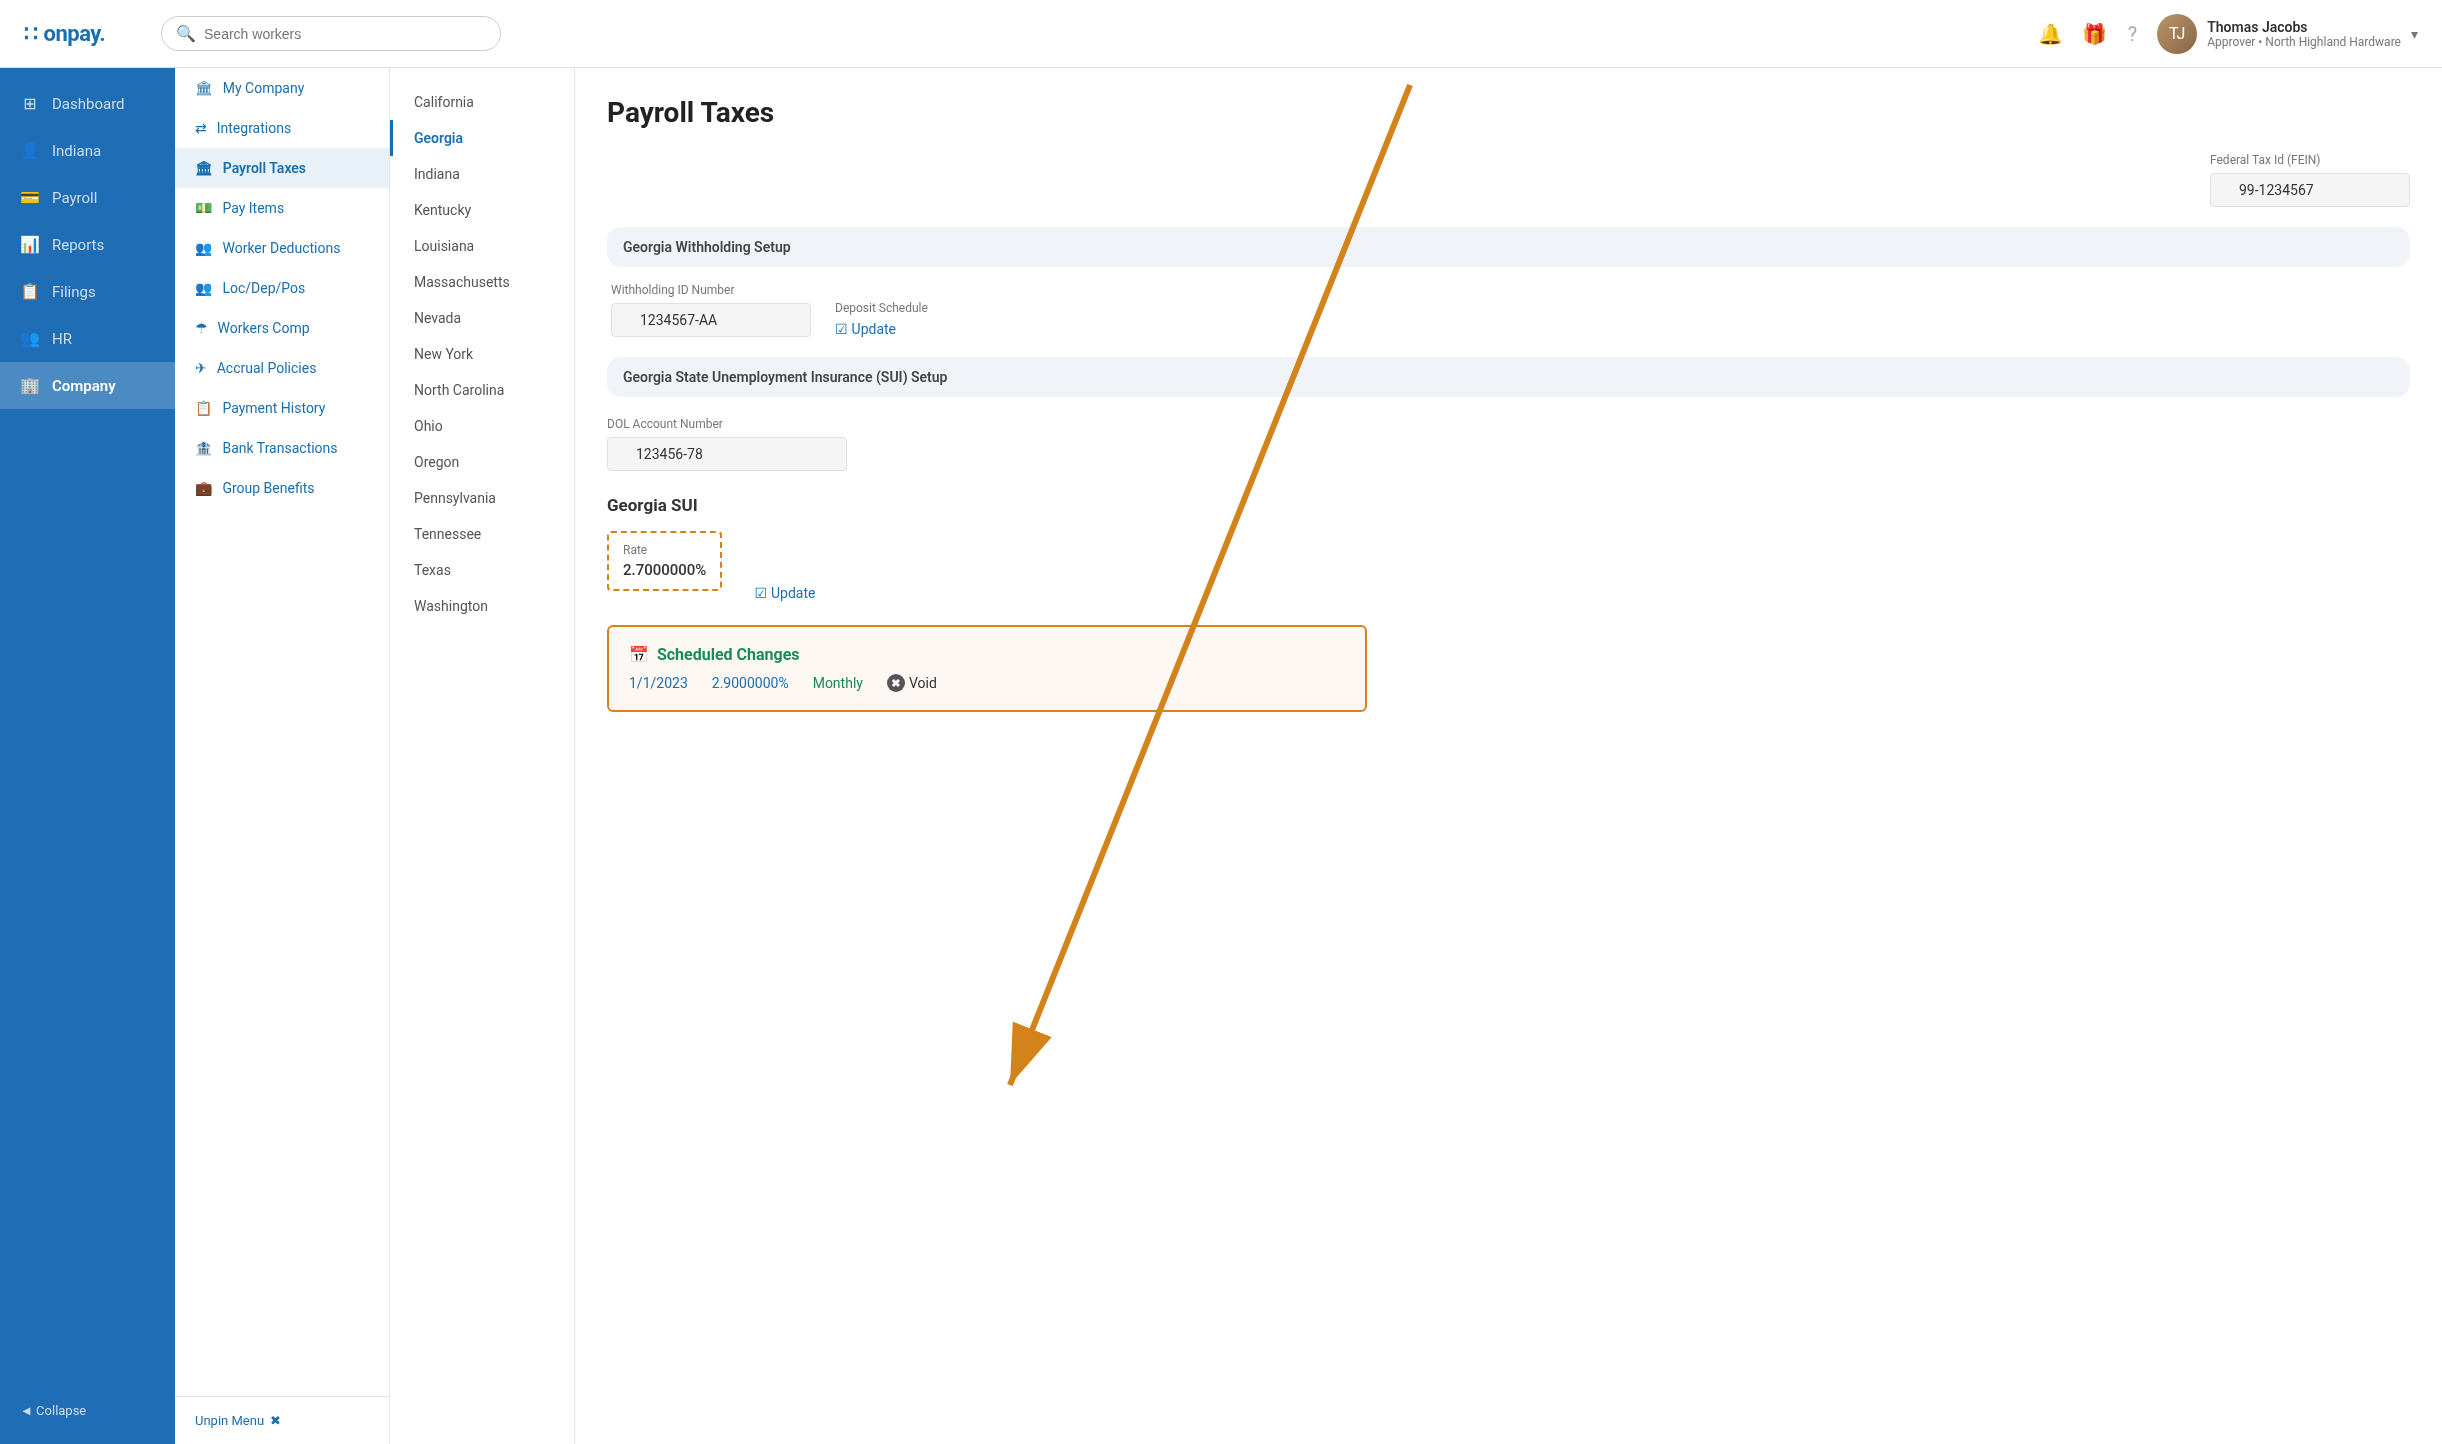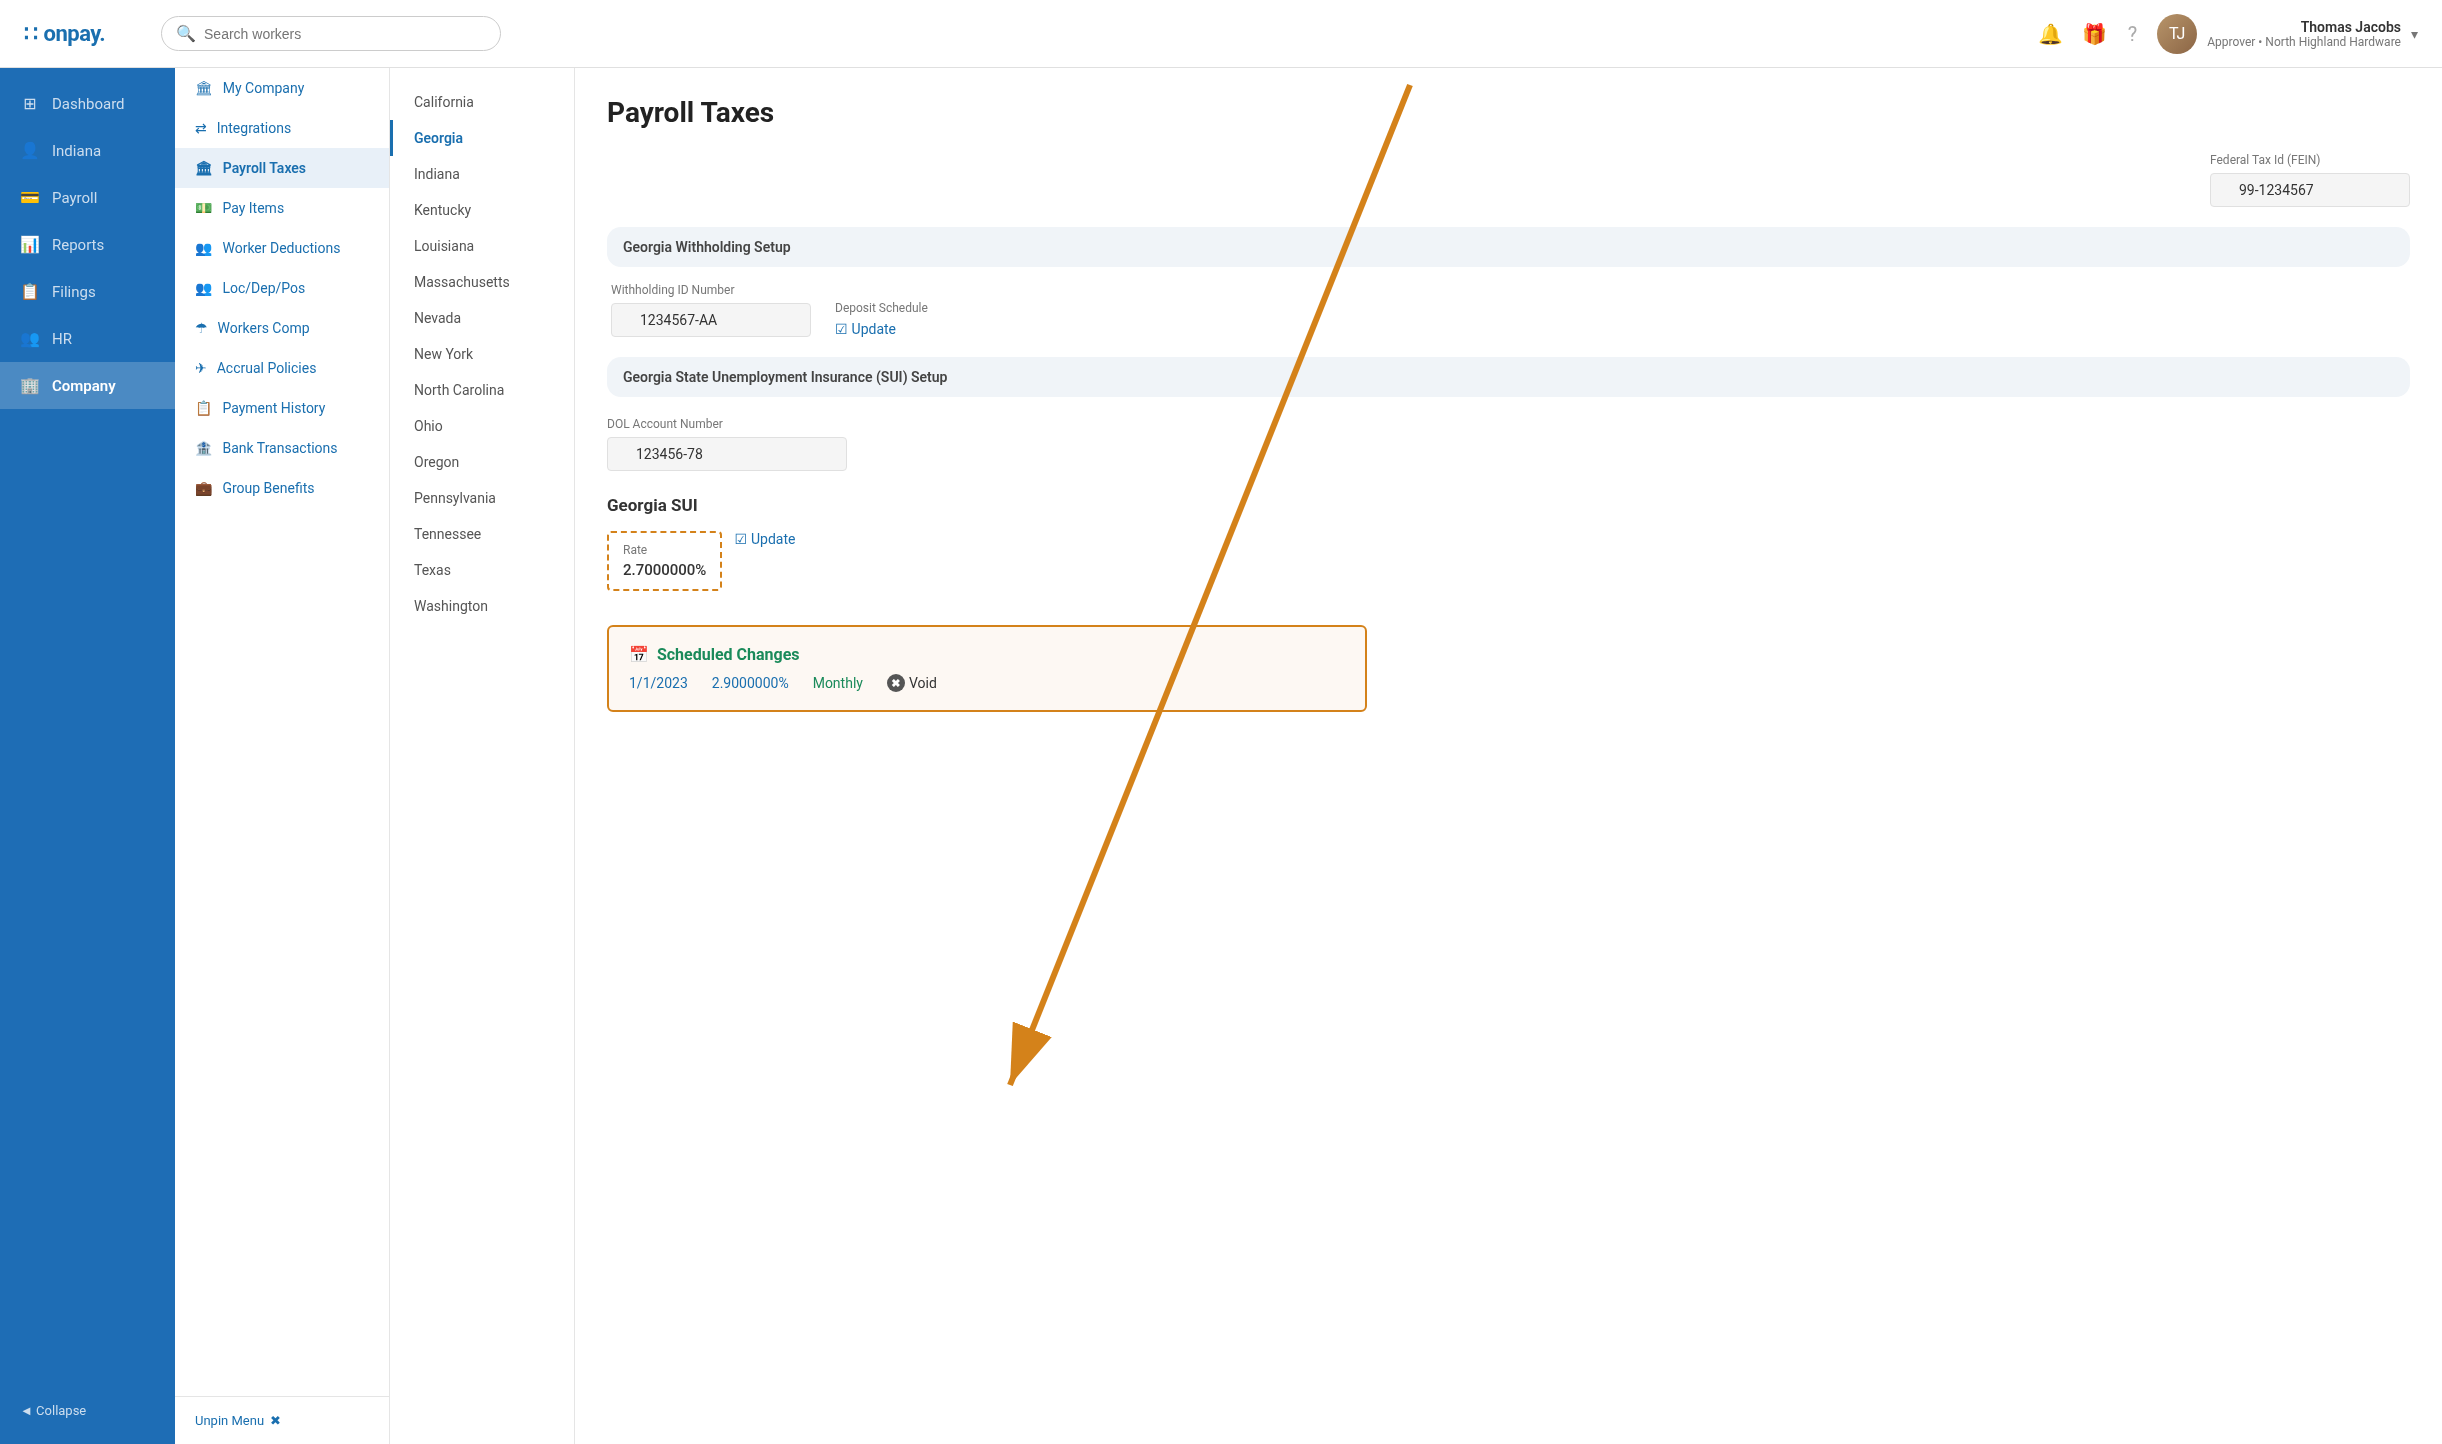--- a/index.html
+++ b/index.html
@@ -56,21 +56,20 @@
     .header-icon {
       font-size: 20px;
       color: #aaa;
       cursor: pointer;
     }
     .user-info {
       display: flex;
       align-items: center;
       gap: 10px;
       cursor: pointer;
-      text-align: right;
     }
     .avatar {
       width: 40px;
       height: 40px;
       border-radius: 50%;
       background: #c0a080;
       display: flex;
       align-items: center;
       justify-content: center;
       overflow: hidden;
@@ -278,22 +277,22 @@
       color: #777;
       margin-bottom: 4px;
     }
     .rate-value {
       font-size: 15px;
       color: #333;
       font-weight: 500;
     }
     .rate-update-row {
       display: flex;
-      align-items: flex-start;
-      gap: 12px;
+      align-items: flex-end;
+      gap: 32px;
       margin-bottom: 24px;
     }
 
     
     .scheduled-changes {
       border: 2.5px solid #d4821a;
       border-radius: 6px;
       background: #fdf8f3;
       padding: 18px 20px;
       max-width: 760px;

